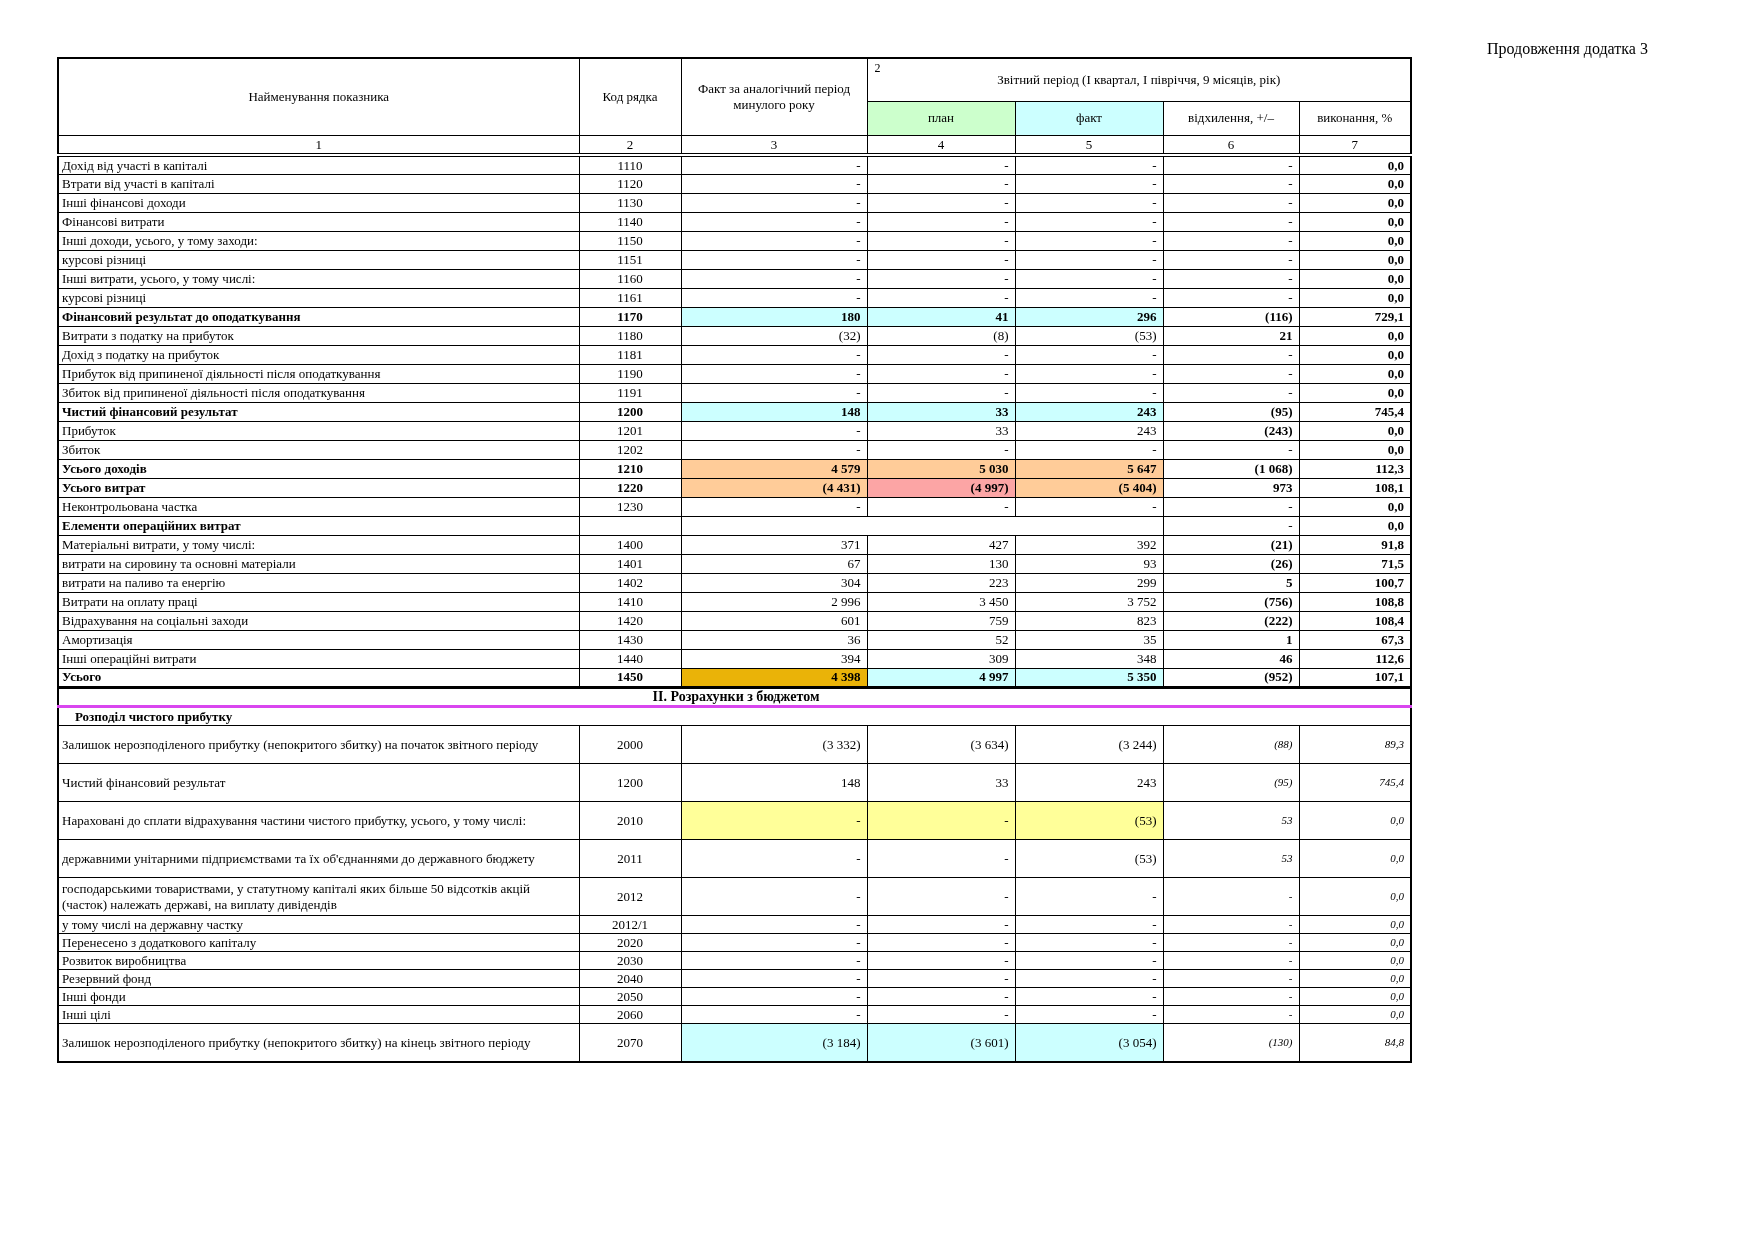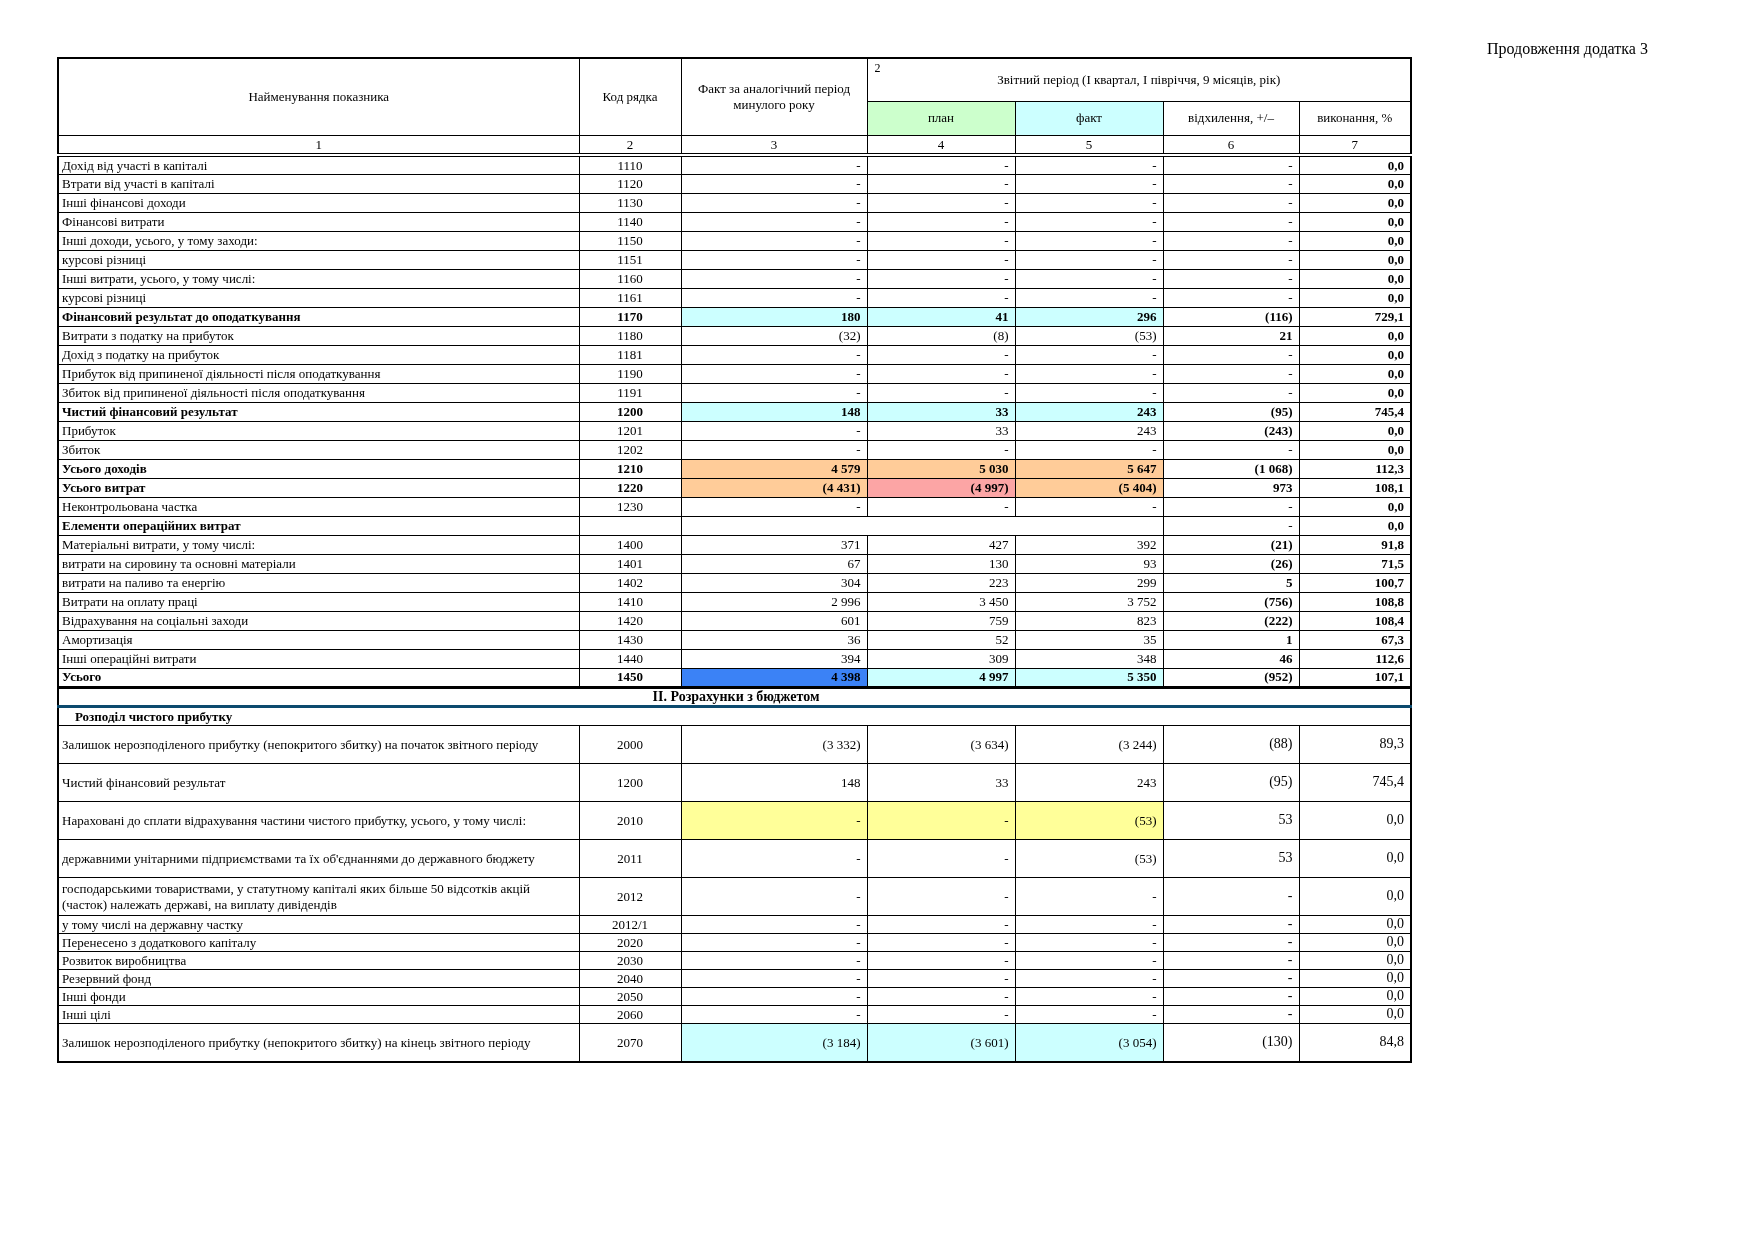--- a/index.html
+++ b/index.html
@@ -23,29 +23,29 @@
   }
   thead tr.h1 th { height:43px; text-align:center; }
   thead tr.h2 th { height:34px; text-align:center; }
   tr.numrow td { height:20px; text-align:center; border-bottom:4px double #000; }
   tbody tr { height:19px; }
   tbody tr.tall { height:38px; }
   tbody tr.short { height:18px; }
   tr.bold td { font-weight:bold; }
   .b { font-weight:bold; }
   .strong { font-weight:bold; }
-  .small { font-size:14px; }
+  .small { font-size:11px;font-style:italic; }
   .name { text-align:left; padding-left:3px; padding-right:2px; }
   .code { text-align:center; }
   .num { text-align:right; padding-right:6px; }
   .period-cell { position:relative; text-align:center; }
   .footnote { position:absolute; left:7px; top:2px; font-size:12px; }
   .title-cell {
     text-align:center; font-weight:bold; font-size:14px;
-    border-top:3px solid #000; border-bottom:3px solid #0c4a6e;padding-left:8px;
+    border-top:3px solid #000; border-bottom:3px solid #d946ef;padding-left:8px;
   }
   .subtitle-cell { text-align:left; font-weight:bold; padding-left:16px; }
 </style>
 </head>
 <body>
 
 <div class="continuation">Продовження додатка 3</div>
 
 <table class="report">
   <colgroup>
@@ -321,21 +321,21 @@
         <td class="code">1440</td>
         <td class="num">394</td>
         <td class="num">309</td>
         <td class="num">348</td>
         <td class="num strong">46</td>
         <td class="num strong">112,6</td>
       </tr>
       <tr class="bold">
         <td class="name">Усього</td>
         <td class="code">1450</td>
-        <td class="num" style="background: #3b82f6;">4 398</td>
+        <td class="num" style="background: #eab308;">4 398</td>
         <td class="num" style="background: rgb(204, 255, 255);">4 997</td>
         <td class="num" style="background: rgb(204, 255, 255);">5 350</td>
         <td class="num strong">(952)</td>
         <td class="num strong">107,1</td>
       </tr>
       <tr>
         <td class="title-cell" colspan="7">ІІ. Розрахунки з бюджетом</td>
       </tr>
       <tr>
         <td class="subtitle-cell" colspan="7">Розподіл чистого прибутку</td>

